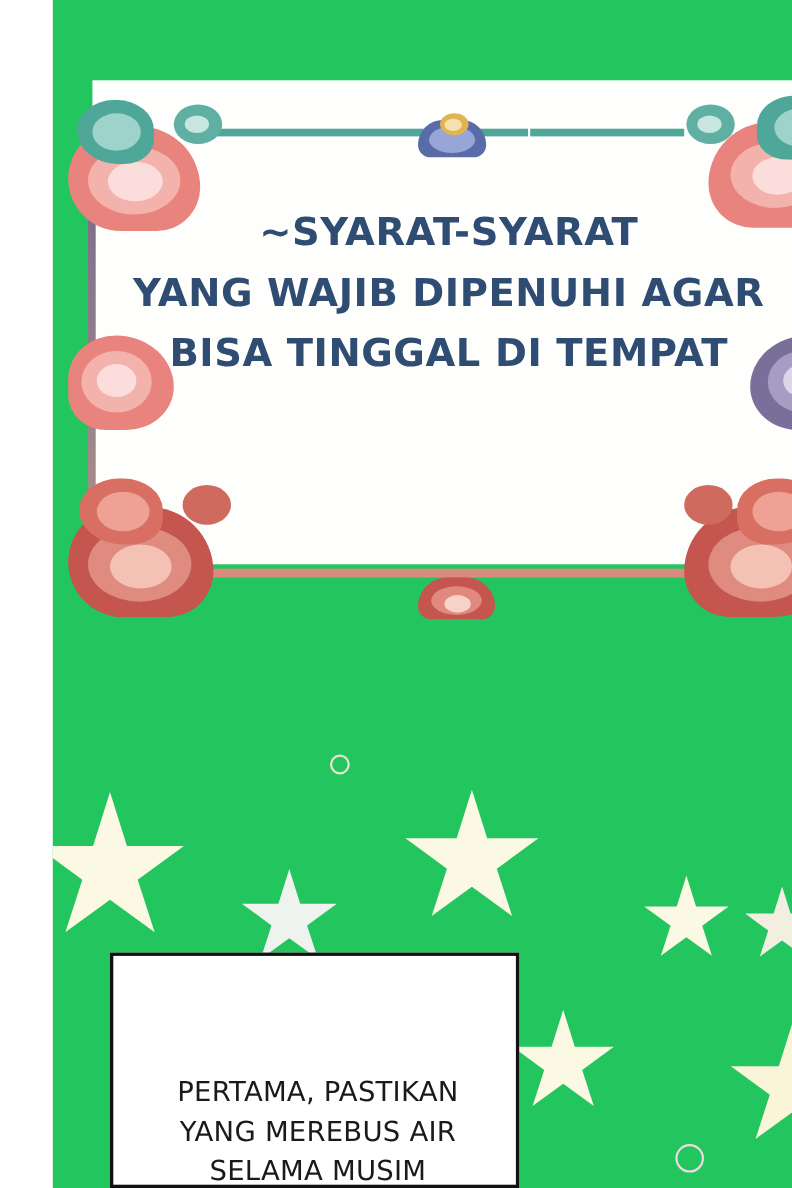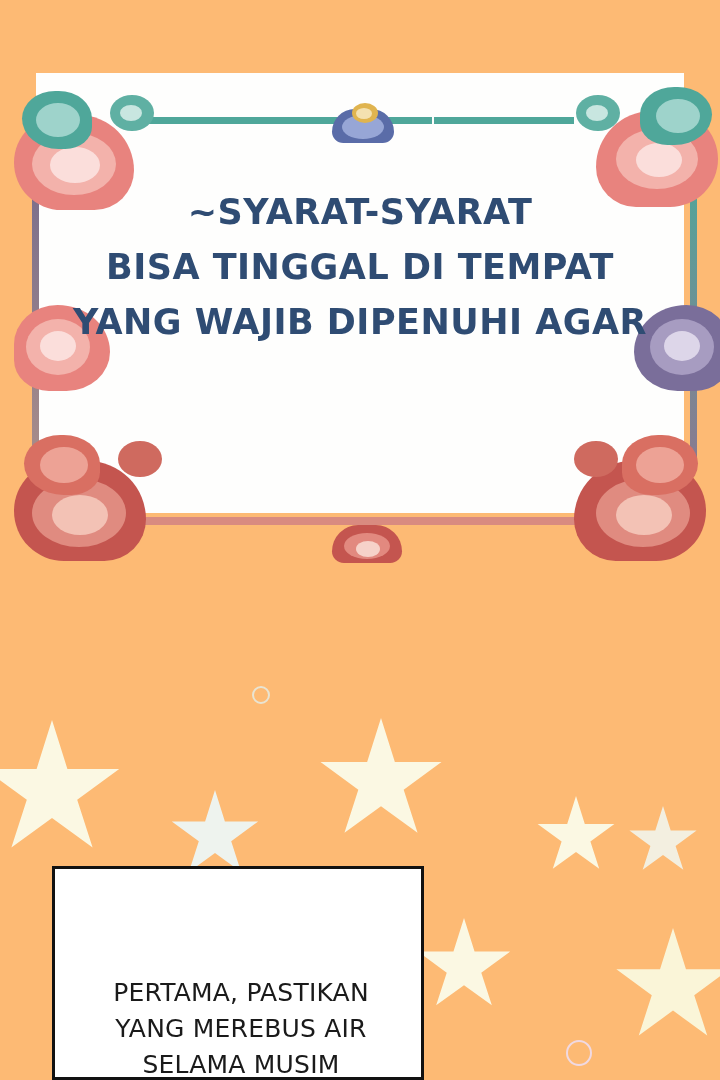--- a/index.html
+++ b/index.html
@@ -11,21 +11,22 @@
     height: 1080px;
     background: #ffffff;
     font-family: "Liberation Sans", sans-serif;
     overflow: hidden;
     position: relative;
   }
 
   .page {
     position: absolute;
     inset: 0;
-    background: #fdba74;
+    background: #22c55e;
+    margin-left: 48px;
   }
 
   
   .frame-panel {
     position: absolute;
     left: 14px;
     top: 55px;
     width: 692px;
     height: 470px;
   }
@@ -274,22 +275,22 @@
         <div class="cloud c2"></div>
         <div class="cloud c3"></div>
       <div class="cloud c4"></div>
         <div class="cloud c5"></div>
         <div class="cloud c6"></div>
     </div>
   </div>
 
   <div class="title-block">
     <span class="title-line">~SYARAT-SYARAT</span>
+    <span class="title-line">YANG WAJIB DIPENUHI AGAR</span>
     <span class="title-line">BISA TINGGAL DI TEMPAT</span>
-    <span class="title-line">YANG WAJIB DIPENUHI AGAR</span>
   </div>
 
   <div class="starfield">
     <div class="star" style="left:-18px; top:80px; width:140px; height:140px;"></div>
     <div class="star" style="left:170px; top:150px; width:90px; height:90px; background:#eef3ee;"></div>
     <div class="star" style="left:318px; top:78px; width:126px; height:126px;"></div>
     <div class="star" style="left:536px; top:156px; width:80px; height:80px;"></div>
     <div class="star" style="left:628px; top:166px; width:70px; height:70px; background:#f3efe0;"></div>
     <div class="star" style="left:416px; top:278px; width:96px; height:96px;"></div>
     <div class="star" style="left:614px; top:288px; width:118px; height:118px; background:#faf5d8;"></div>

